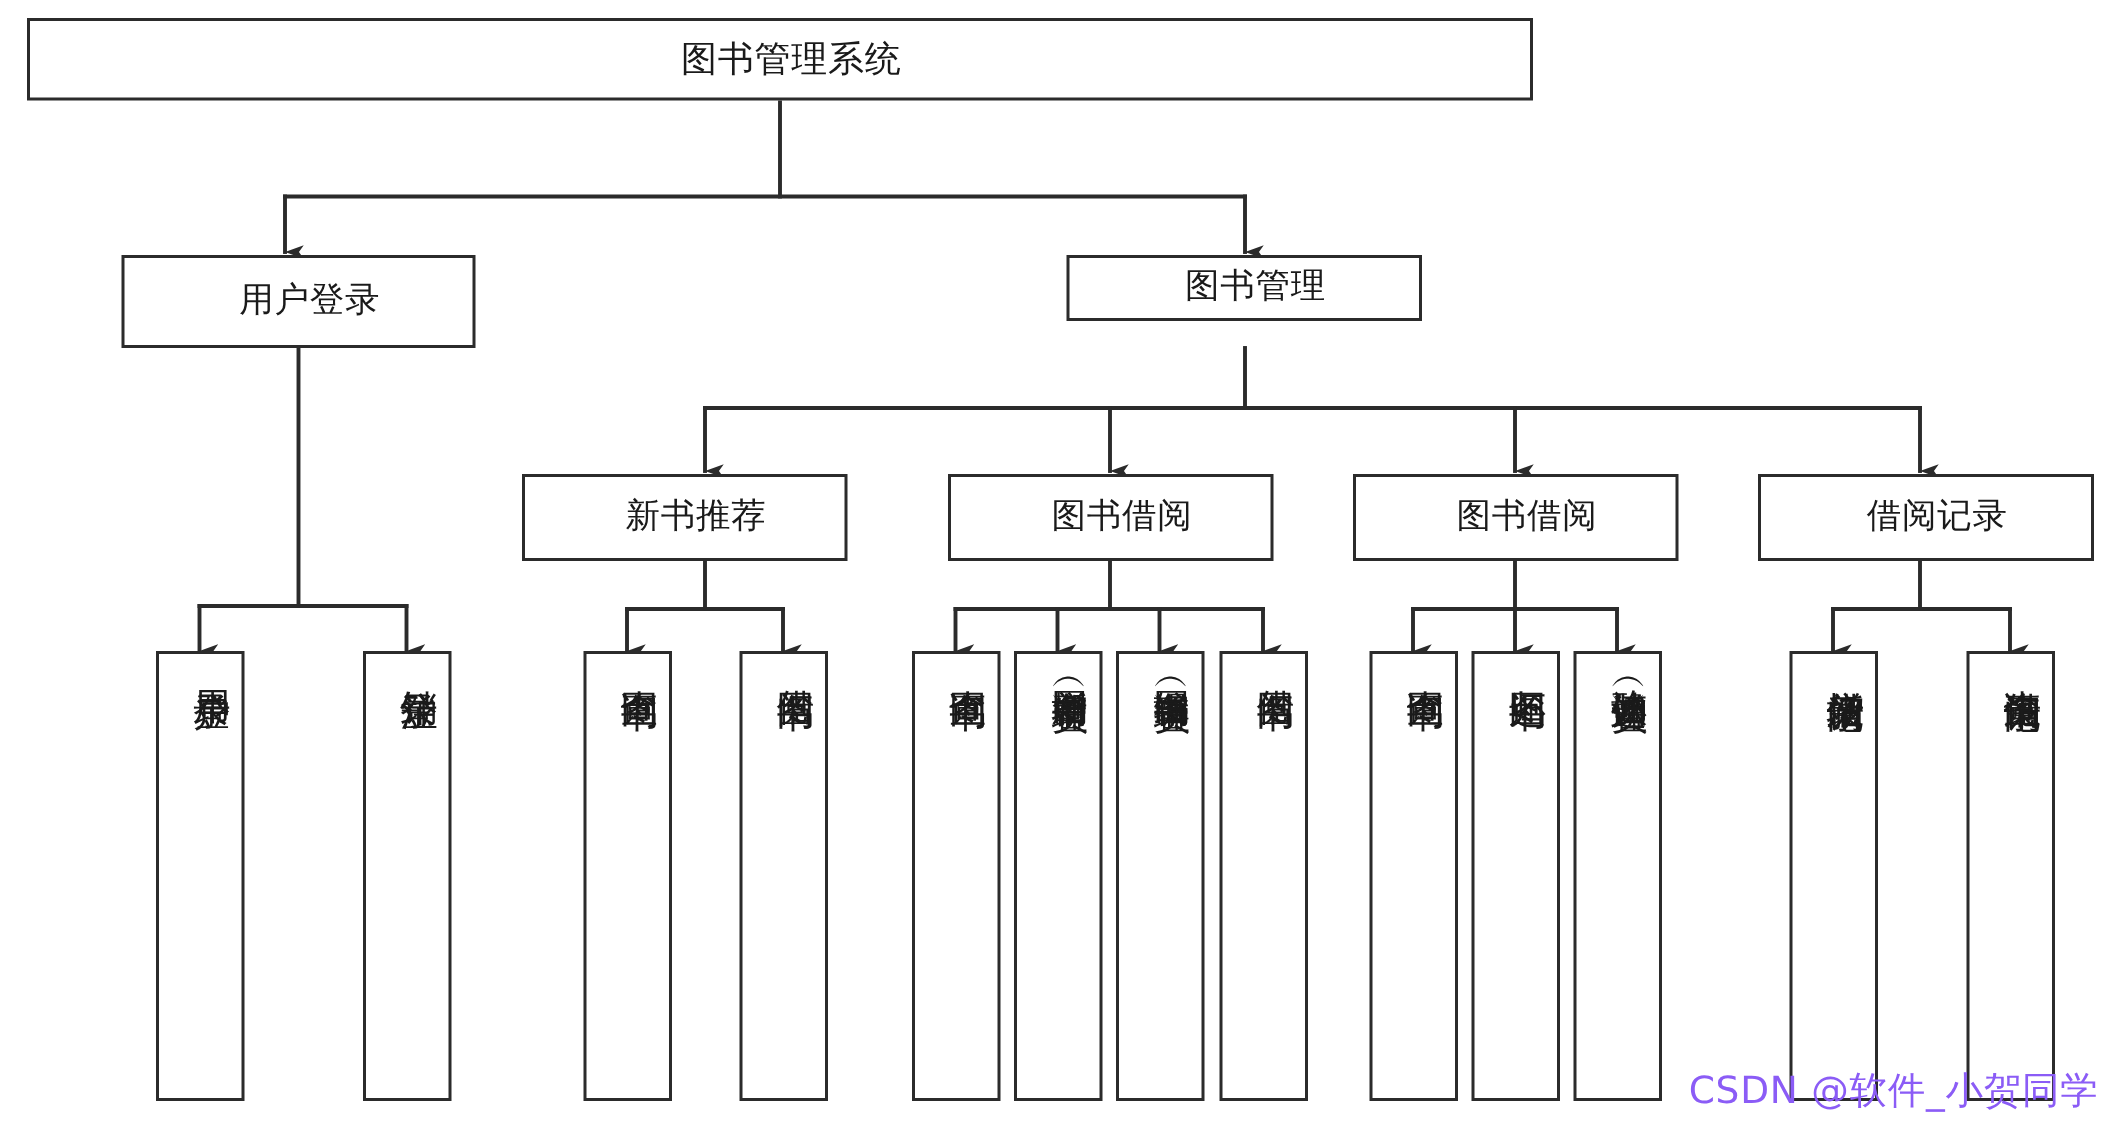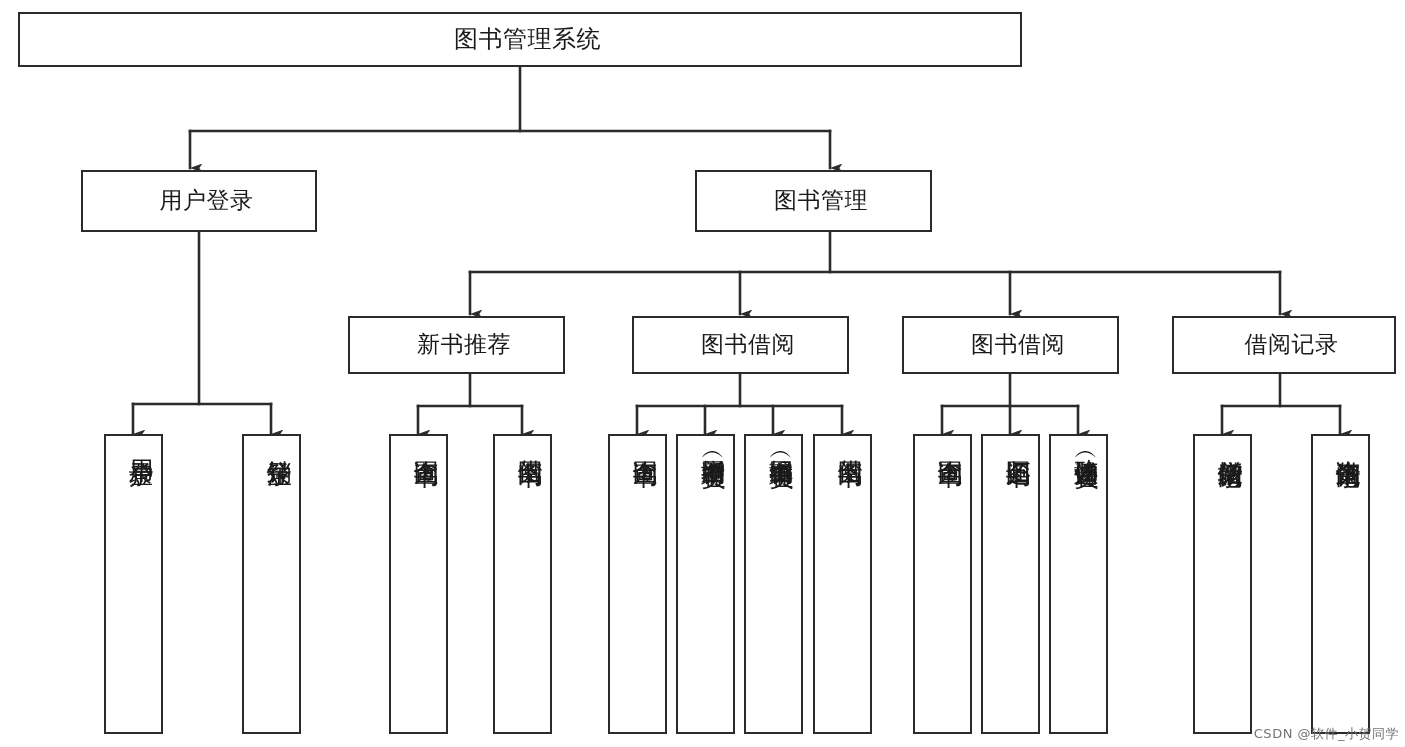--- a/index.html
+++ b/index.html
@@ -65,22 +65,22 @@
     letter-spacing: 1px;
     white-space: nowrap;
   }
   .node.vert.tall .node-label {
     font-size: 24px;
   }
   #watermark {
     position: absolute;
     right: 6px;
     bottom: 4px;
-    font-size: 13px;
-    color: #737373;
+    font-size: 25px;
+    color: #8b5cf6;
     letter-spacing: 0.5px;
     user-select: none;
     white-space: nowrap;
   }
 </style>
 </head>
 <body>
 
 <div id="diagram-root">
 
@@ -146,21 +146,21 @@
     </g>
   </svg>
 
   <div class="node horiz root" style="left:18px; top:12px; width:1004px; height:55px;">
     <span class="node-label">图书管理系统</span>
   </div>
 
   <div class="node horiz" style="left:81px; top:170px; width:236px; height:62px;">
     <span class="node-label">用户登录</span>
   </div>
-  <div class="node horiz" style="left:695px; top:170px; width:237px; height:62px;justify-content:center;">
+  <div class="node horiz" style="left:711px; top:170px; width:237px; height:44px;justify-content:center;">
     <span class="node-label">图书管理</span>
   </div>
 
   <div class="node horiz" style="left:348px; top:316px; width:217px; height:58px;">
     <span class="node-label">新书推荐</span>
   </div>
   <div class="node horiz" style="left:632px; top:316px; width:217px; height:58px;justify-content:center;">
     <span class="node-label">图书借阅</span>
   </div>
   <div class="node horiz" style="left:902px; top:316px; width:217px; height:58px;">

